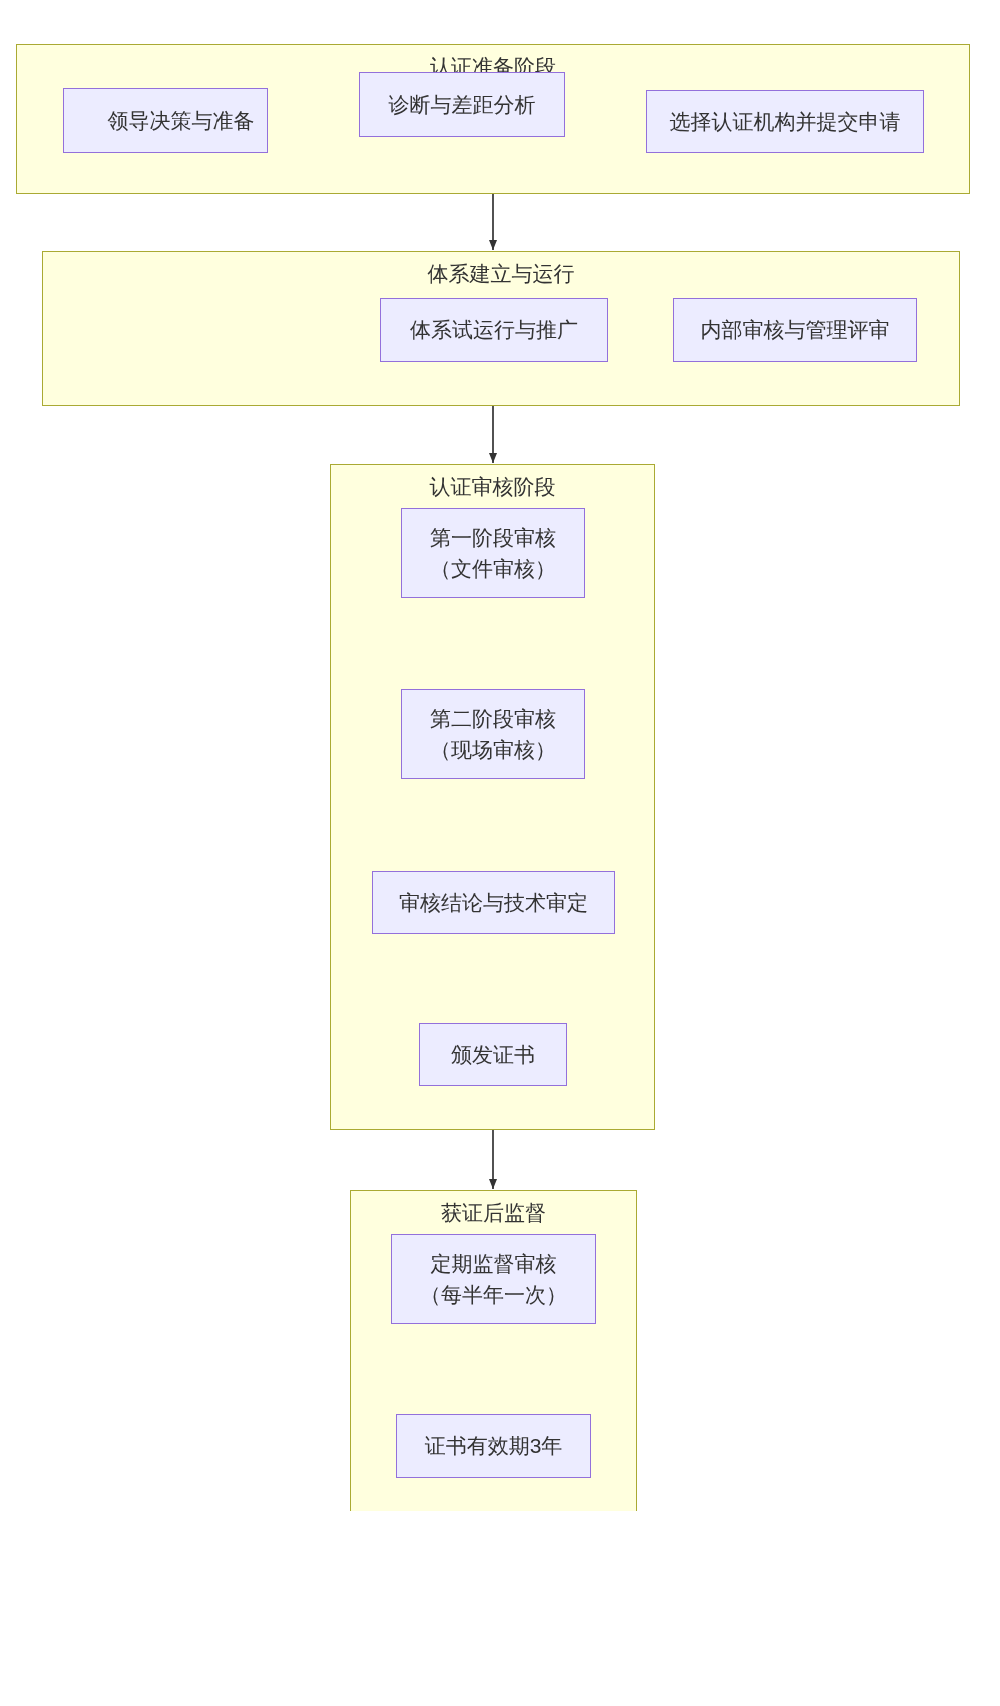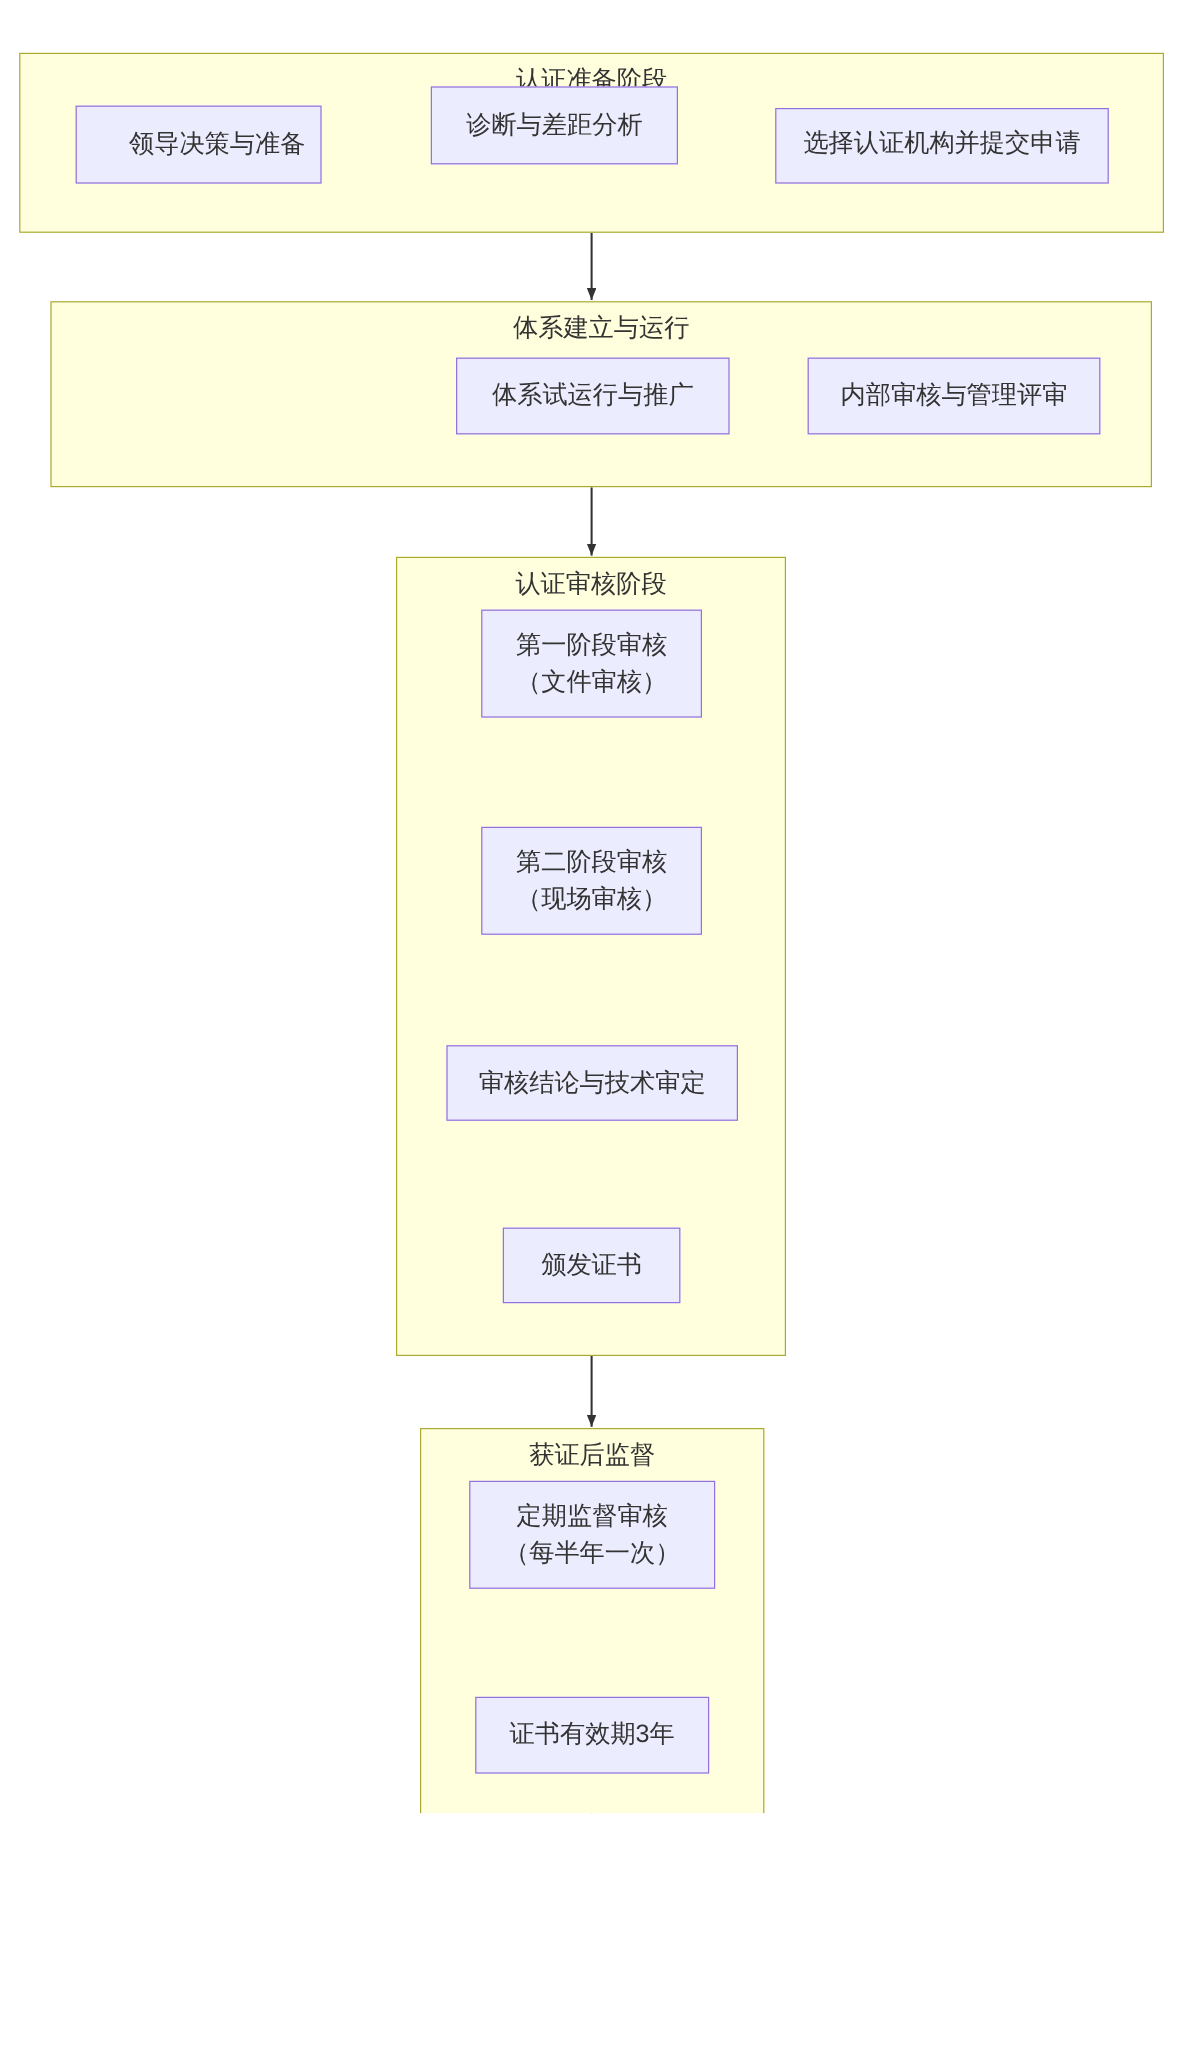--- a/index.html
+++ b/index.html
@@ -94,21 +94,21 @@
       <div class="cluster" style="left: 350px; top: 1190px; width: 287px; height: 485px;">
         <div class="cluster-title">获证后监督</div>
       </div>
     </div>
 <div class="node" style="left: 63px; top: 88px; width: 205px; height: 65px; padding-left: 31px;">
       <div class="node-label">领导决策与准备</div>
     </div>
     <div class="node" style="left: 359px; top: 72px; width: 206px; height: 65px;">
       <div class="node-label">诊断与差距分析</div>
     </div>
-    <div class="node" style="left: 646px; top: 90px; width: 278px; height: 63px; font-family: Liberation Mono, monospace;">
+    <div class="node" style="left: 646px; top: 90px; width: 278px; height: 63px;">
       <div class="node-label">选择认证机构并提交申请</div>
     </div>
     <div class="node" style="left: 380px; top: 298px; width: 228px; height: 64px;">
       <div class="node-label">体系试运行与推广</div>
     </div>
     <div class="node" style="left: 673px; top: 298px; width: 244px; height: 64px;">
       <div class="node-label">内部审核与管理评审</div>
     </div>
     <div class="node" style="left: 401px; top: 508px; width: 184px; height: 90px;">
       <div class="node-label">第一阶段审核

